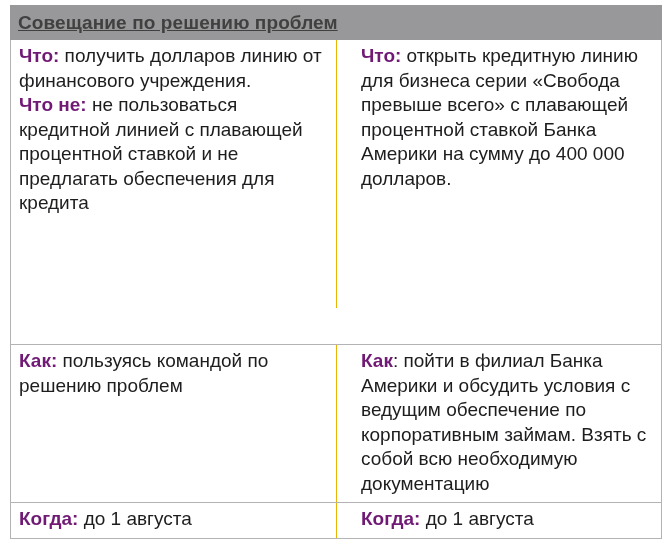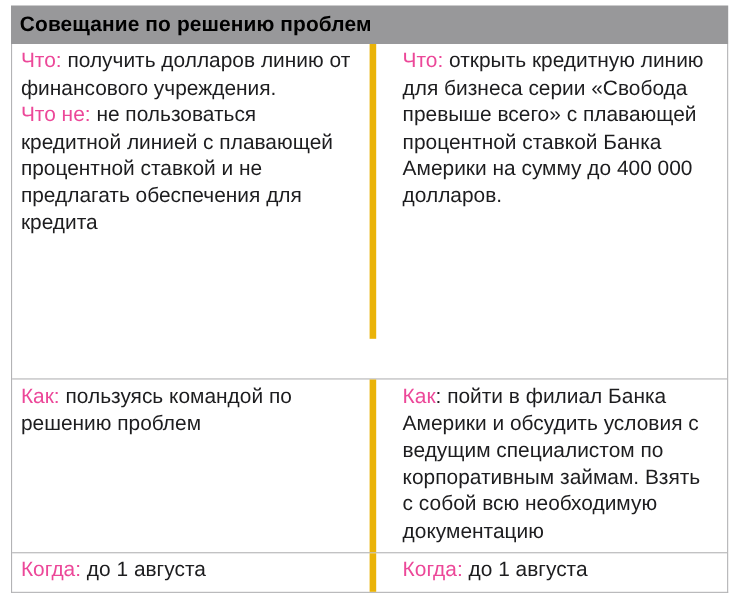--- a/index.html
+++ b/index.html
@@ -26,26 +26,27 @@
     display: flex;
     background: #98989a;
     height: 35px;
     align-items: center;
     box-sizing: border-box;
   }
   .th {
     flex: 1 1 50%;
     box-sizing: border-box;
     padding: 0 10px 0 8px;
-    color: #000000;
+    color: #404040;
     font-weight: bold;
     font-size: 19px;
     letter-spacing: 0.1px;
     white-space: nowrap;
     overflow: hidden;
+    text-decoration: underline;
   }
   .tbody {
     border-left: 1px solid #b3b3b5;
     border-right: 1px solid #b3b3b5;
     border-bottom: 1px solid #b3b3b5;
     box-sizing: border-box;
   }
   .trow {
     display: flex;
     align-items: stretch;
@@ -59,30 +60,30 @@
   .trow-when  { min-height: 32px;  }
   .cell {
     flex: 1 1 50%;
     box-sizing: border-box;
     padding: 4px 10px 6px 8px;
     color: #1d1d1f;
     font-size: 19px;
     line-height: 24.5px;
   }
   .cell + .cell {
-    border-left: 6px solid #eab308;
+    border-left: 1px solid #eab308;
     padding-left: 24px;
   }
   .cell p {
     margin: 0;
     padding: 0;
   }
   .cell b {
-    font-weight: normal;
-    color: #ec4899;
+    font-weight: bold;
+    color: #701a75;
   }
 </style>
 </head>
 <body>
 
 <div class="page">
   <div class="tbl">
 
     <div class="thead">
       <div class="th">Совещание по решению проблем</div>
@@ -98,21 +99,21 @@
         <div class="cell">
           <p><b>Что:</b><span> открыть кредитную линию для бизнеса серии «Свобода превыше всего» с плавающей процентной ставкой Банка Америки на сумму до 400 000 долларов.</span></p>
         </div>
       </div>
 
       <div class="trow trow-how">
         <div class="cell">
           <p><b>Как:</b><span> пользуясь командой по решению проблем</span></p>
         </div>
         <div class="cell">
-          <p><b>Как</b><span>: пойти в филиал Банка Америки и обсудить условия с ведущим специалистом по корпоративным займам. Взять с собой всю необходимую документацию</span></p>
+          <p><b>Как</b><span>: пойти в филиал Банка Америки и обсудить условия с ведущим обеспечение по корпоративным займам. Взять с собой всю необходимую документацию</span></p>
         </div>
       </div>
 
       <div class="trow trow-when">
         <div class="cell">
           <p><b>Когда:</b><span> до 1 августа</span></p>
         </div>
         <div class="cell">
           <p><b>Когда:</b><span> до 1 августа</span></p>
         </div>

